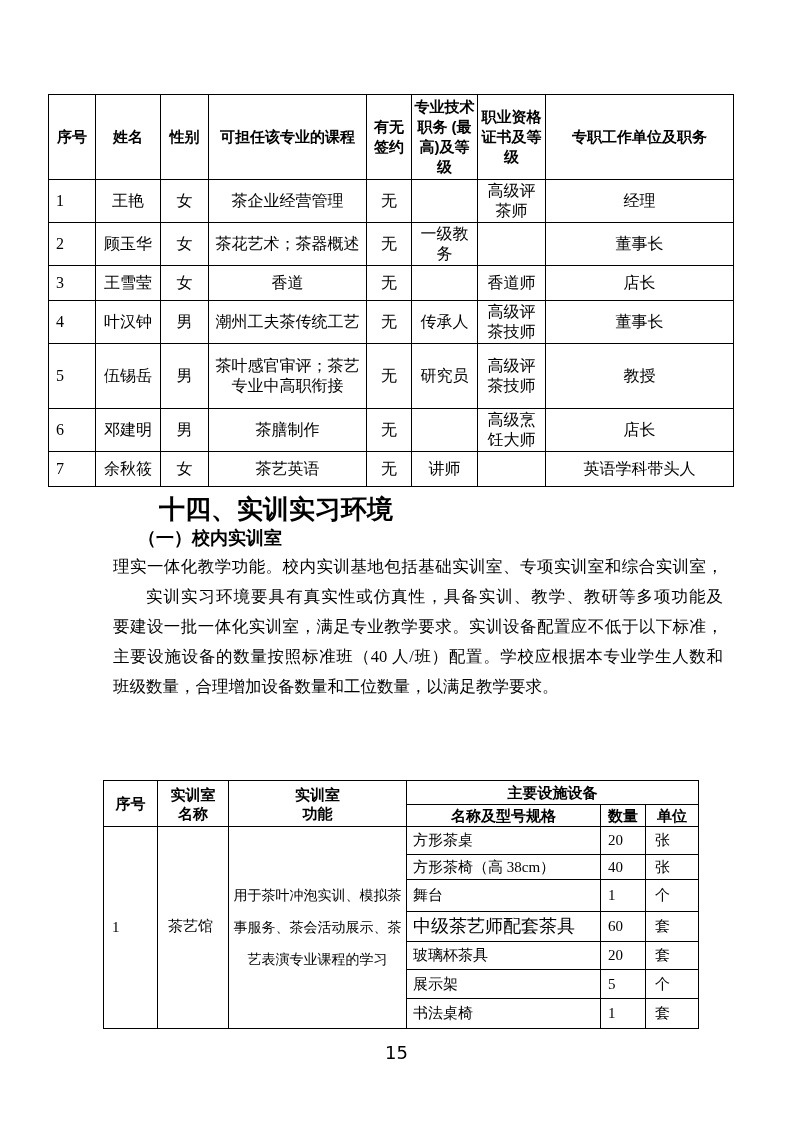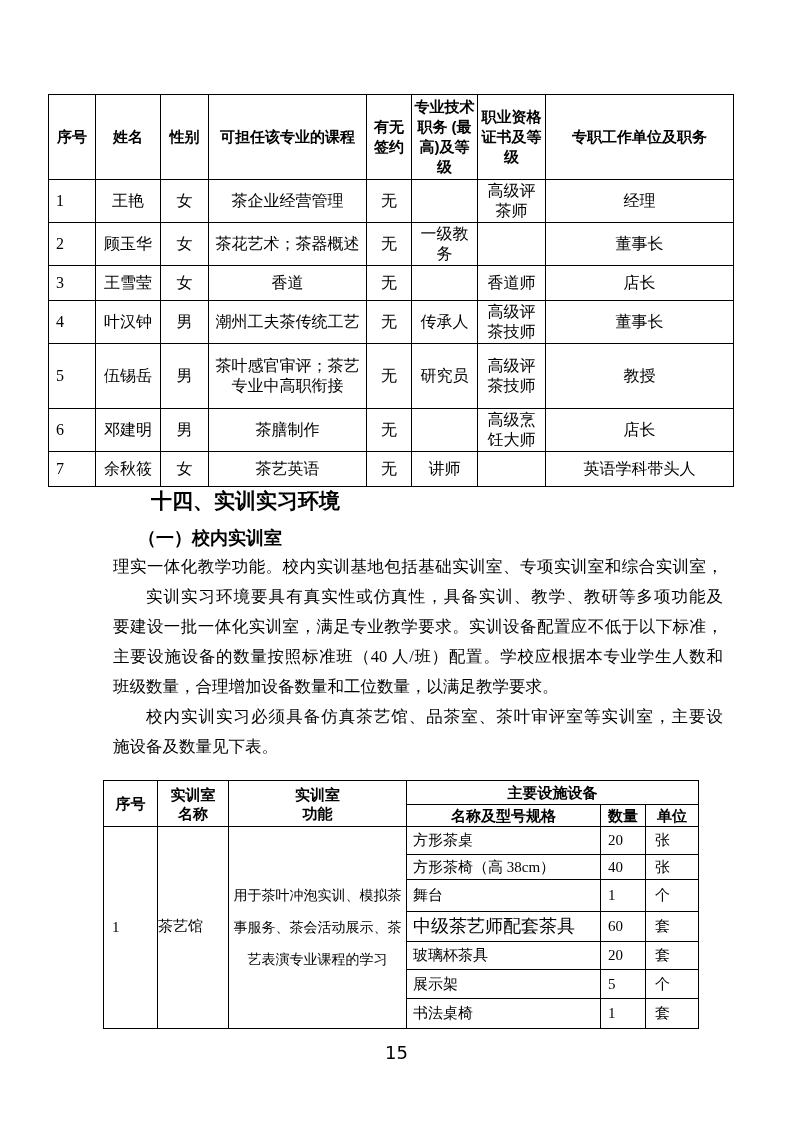--- a/index.html
+++ b/index.html
@@ -27,21 +27,21 @@
   .t1 td{
     font-size:16px;line-height:20px;text-align:center;padding:1px 3px;
     word-break:break-all;
   }
   .t1 td.c-idx{text-align:left;padding-left:7px;}
 
   
   .sec-heading{
     position:absolute;left:151px;top:489px;
     font-family:"Liberation Sans","DejaVu Sans",sans-serif;
-    font-weight:bold;font-size:21px;line-height:24px;margin:0;
+    font-weight:bold;font-size:26px;line-height:24px;margin:8px;
   }
   .sub-heading{
     position:absolute;left:138px;top:527px;
     font-family:Liberation Serif, serif;
     font-weight:bold;font-size:18px;line-height:22px;margin:0;
   }
 
   
   .paras{
     position:absolute;left:113px;top:552px;width:610px;
@@ -52,21 +52,21 @@
   .paras .line.indent{padding-left:33px;}
   .paras .line.indent.fill{text-align-last:justify;}
 
   
   .t2{position:absolute;left:103px;top:780px;width:595px;}
   .t2 th{
     font-family:"Liberation Sans","DejaVu Sans",sans-serif;
     font-weight:bold;font-size:15px;line-height:19px;
     text-align:center;padding:1px 2px;white-space:pre-line;
   }
-  .t2 td{font-size:15px;line-height:19px;padding:1px 0;word-break:break-all;}
+  .t2 td{font-size:15px;line-height:19px;padding:1px 10px;word-break:break-all;}
   .t2 td.c-idx2{text-align:left;padding-left:8px;}
   .t2 td.c-room{font-family:Liberation Mono, monospace;}
   .t2 td.c-func{
     text-align:center;font-size:14px;line-height:32px;padding:0 4px;
   }
   .t2 td.eq-name{text-align:left;padding-left:6px;}
   .t2 tbody tr.eq-row-3 td.eq-name{font-size:18px;}
   .t2 td.eq-qty{text-align:left;padding-left:7px;}
   .t2 td.eq-unit{text-align:left;padding-left:9px;}
 
@@ -182,24 +182,20 @@
   <h2 class="sec-heading">十四、实训实习环境</h2>
   <h3 class="sub-heading">（一）校内实训室</h3>
 
   <div class="paras" id="paragraphs">
       <div>
         <div class="line fill">理实一体化教学功能。校内实训基地包括基础实训室、专项实训室和综合实训室，</div>
         <div class="line indent fill">实训实习环境要具有真实性或仿真性，具备实训、教学、教研等多项功能及</div>
         <div class="line fill">要建设一批一体化实训室，满足专业教学要求。实训设备配置应不低于以下标准，</div>
         <div class="line fill">主要设施设备的数量按照标准班（40 人/班）配置。学校应根据本专业学生人数和</div>
         <div class="line">班级数量，合理增加设备数量和工位数量，以满足教学要求。</div>
-      </div>
-      <div>
-        <div class="line indent fill">校内实训实习必须具备仿真茶艺馆、品茶室、茶叶审评室等实训室，主要设</div>
-        <div class="line">施设备及数量见下表。</div>
       </div>
     </div>
 
   <table class="t2">
     <colgroup>
       <col style="width:54px">
         <col style="width:71px">
         <col style="width:178px">
       <col style="width:194px">
         <col style="width:45px">

